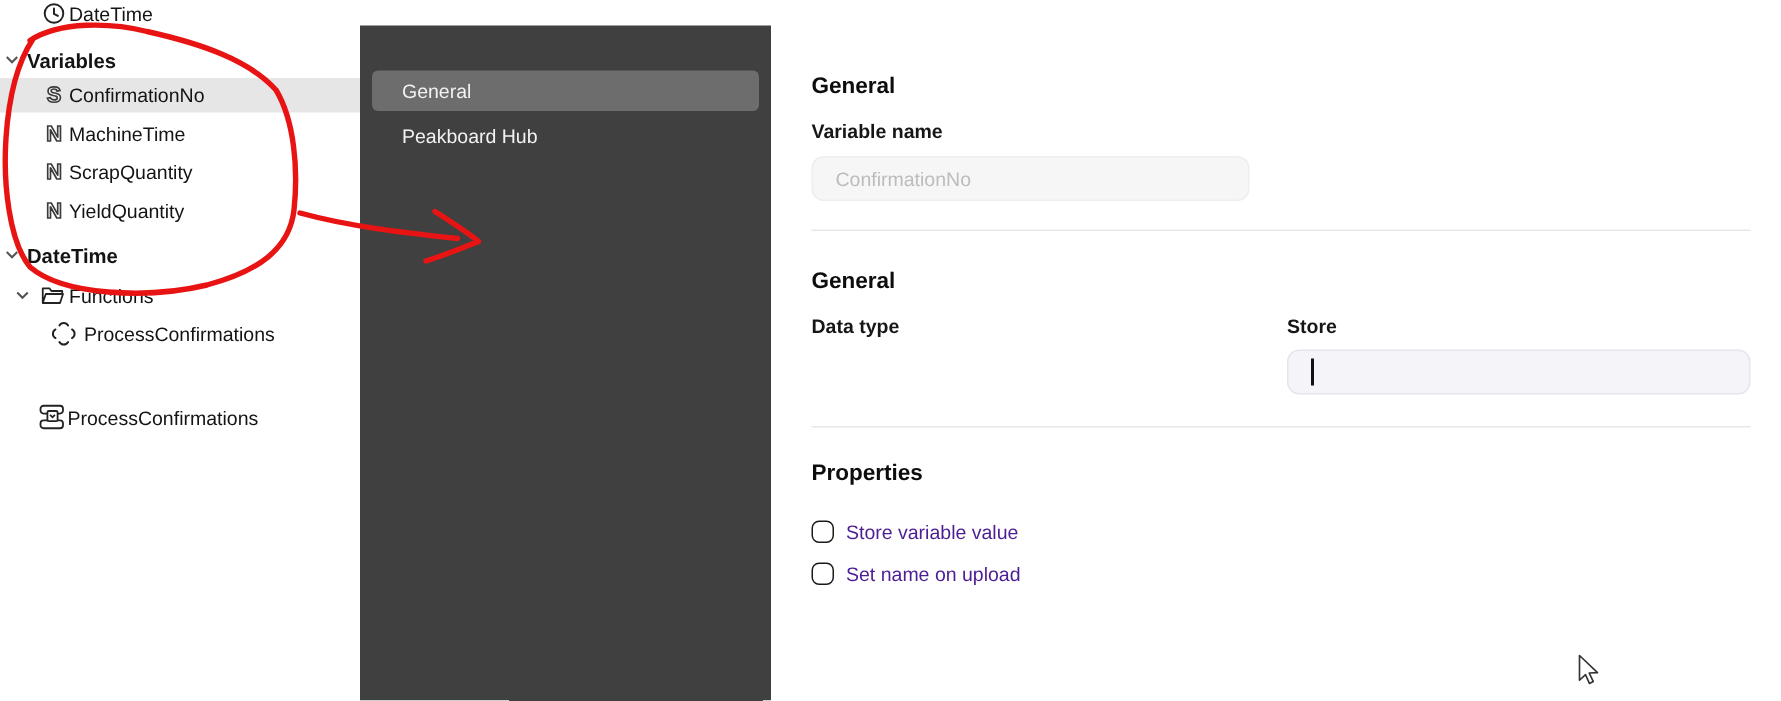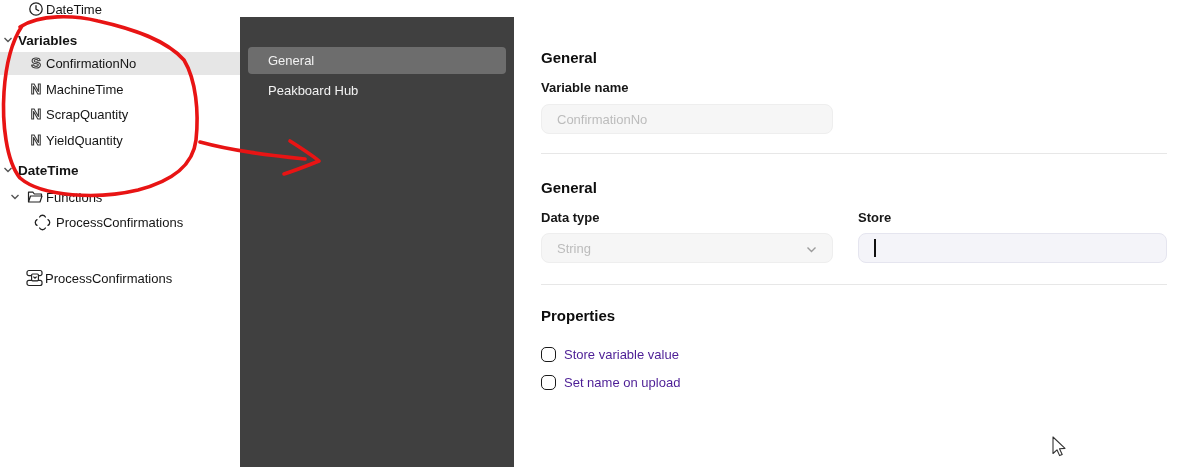--- a/index.html
+++ b/index.html
@@ -167,28 +167,20 @@
 
     <div class="h1" style="top:32px">General</div>
     <div class="flabel" style="left:27px; top:63px">Variable name</div>
     <div class="field dim" style="left:27px; top:87px; width:292px">
       <span>ConfirmationNo</span>
     </div>
     <div class="divider" style="top:136px"></div>
 
     <div class="h1" style="top:162px">General</div>
     <div class="flabel" style="left:27px; top:193px">Data type</div>
-    <div class="field dim" style="left:27px; top:216px; width:292px">
-      <span>String</span>
-      <span class="dd-chevron">
-        <svg width="13" height="13">
-            <path d="M2.5 4.5 l4 4 4 -4" fill="none" stroke="#9c9c9c" stroke-width="1.4"></path>
-          </svg>
-      </span>
-    </div>
     <div class="flabel" style="left:344px; top:193px">Store</div>
     <div class="field focus" style="left:344px; top:216px; width:309px">
       <span class="caret"></span>
       <span></span>
     </div>
     <div class="divider" style="top:267px"></div>
 
     <div class="h1" style="top:290px">Properties</div>
     <div class="cbrow" style="top:329px">
       <span class="cbox"></span>

